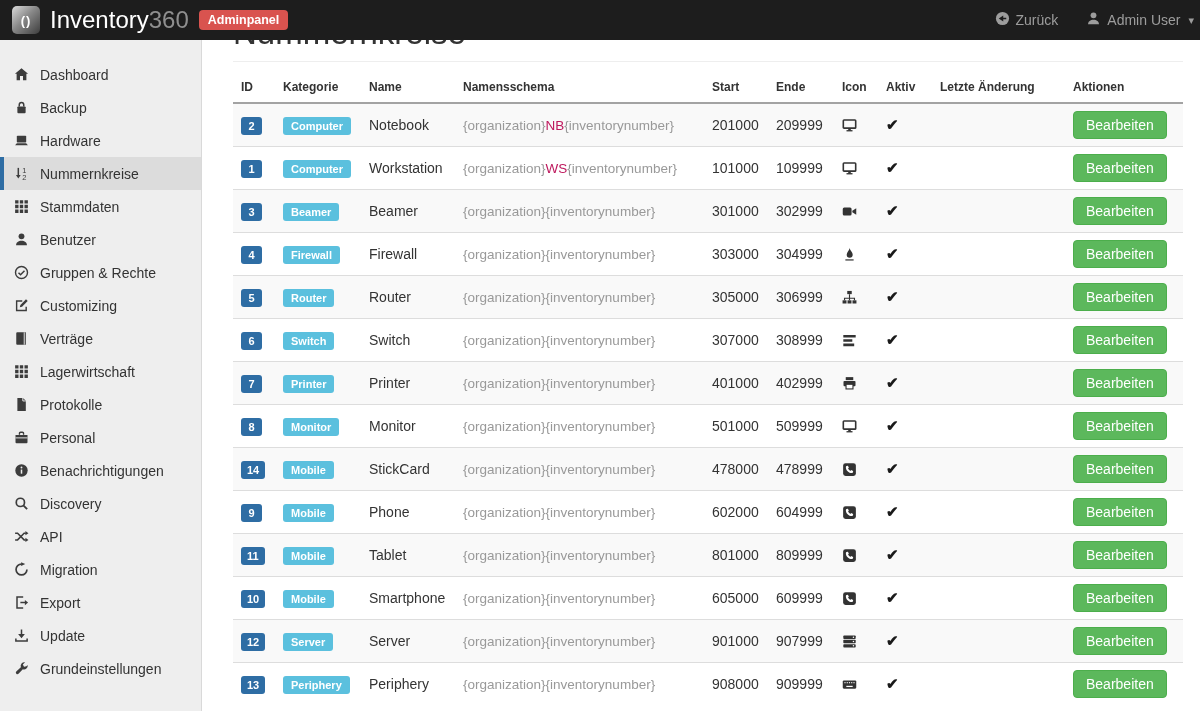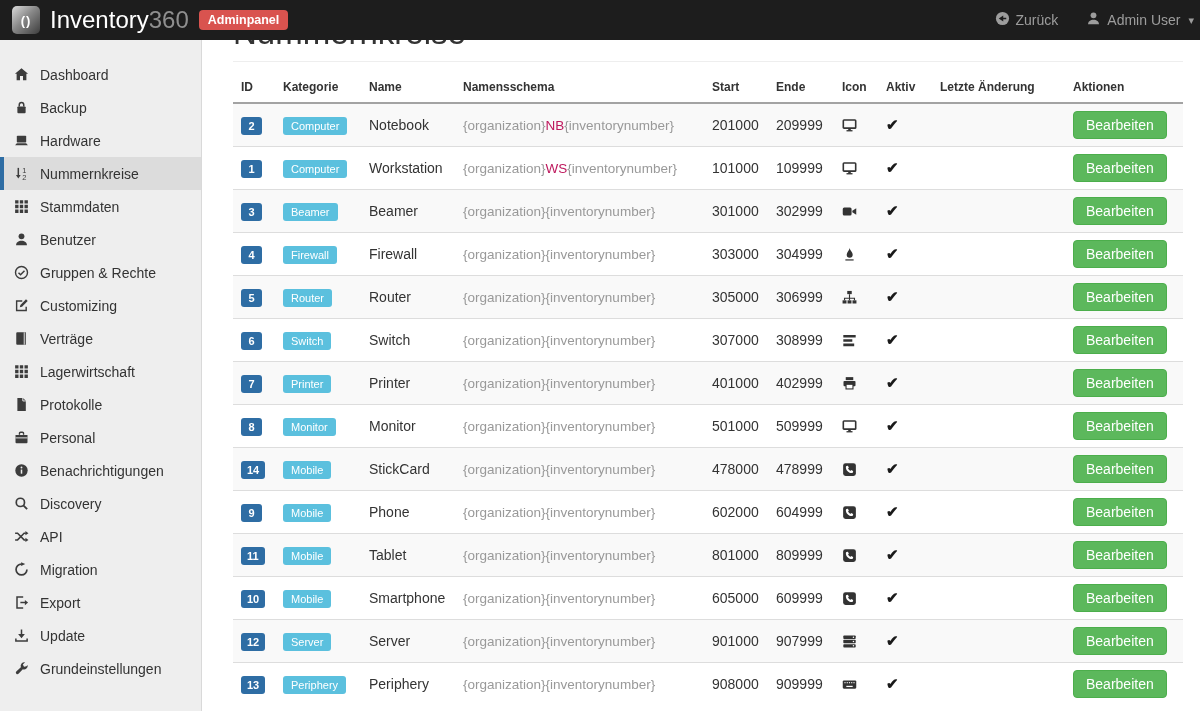--- a/index.html
+++ b/index.html
@@ -52,21 +52,21 @@
     text-align:left;padding:8px;border-bottom:2px solid #a3a3a3;
     font-size:12px;font-weight:bold;color:#333;
   }
   .nr-table td{padding:7px 8px;border-top:1px solid #ddd;vertical-align:middle;line-height:21px;}
   .nr-table tbody tr:nth-child(odd){background:#f9f9f9;}
   .badge-id{
     display:inline-block;background:#2e6da4;color:#fff;font-size:11px;font-weight:bold;
     padding:3px 6px;border-radius:3px;min-width:9px;text-align:center;line-height:12px;
   }
   .label-cat{
-    display:inline-block;background:#5bc0de;color:#fff;font-size:11px;font-weight:normal;
+    display:inline-block;background:#5bc0de;color:#fff;font-size:11px;font-weight:bold;
     padding:3px 8px;border-radius:3px;line-height:12px;
   }
   .schema{color:#999;font-size:13.5px;}
   .schema .lit{color:#be185d;}
   .btn-edit{
     background:#5cb85c;border:1px solid #4cae4c;color:#fff;font-size:14px;
     padding:5px 12px;border-radius:4px;cursor:pointer;font-family:inherit;line-height:16px;
   }
   .check{font-size:15px;color:#1a1a1a;font-weight:bold;}
   .icon-cell svg,.icn svg{vertical-align:middle;}

